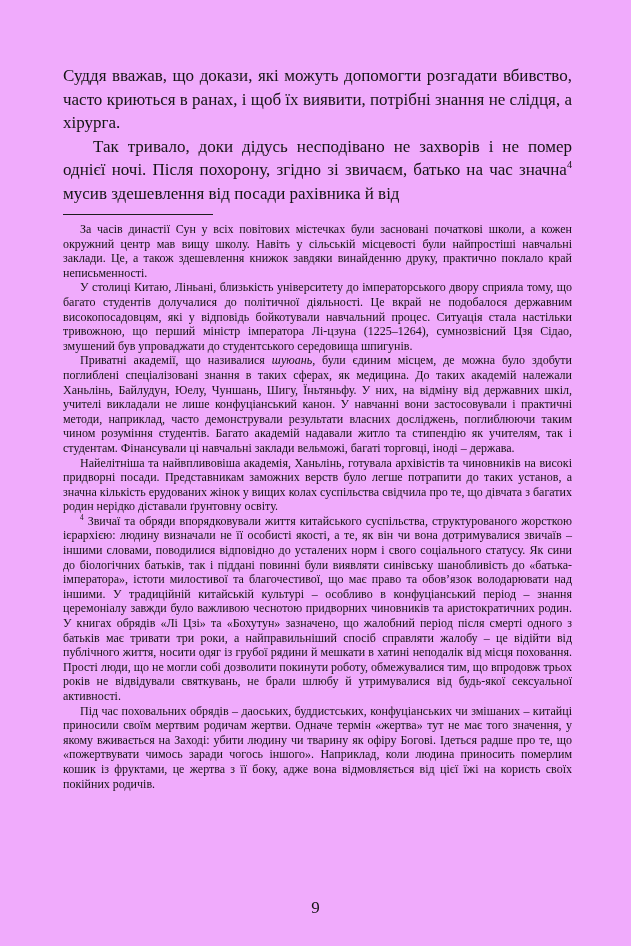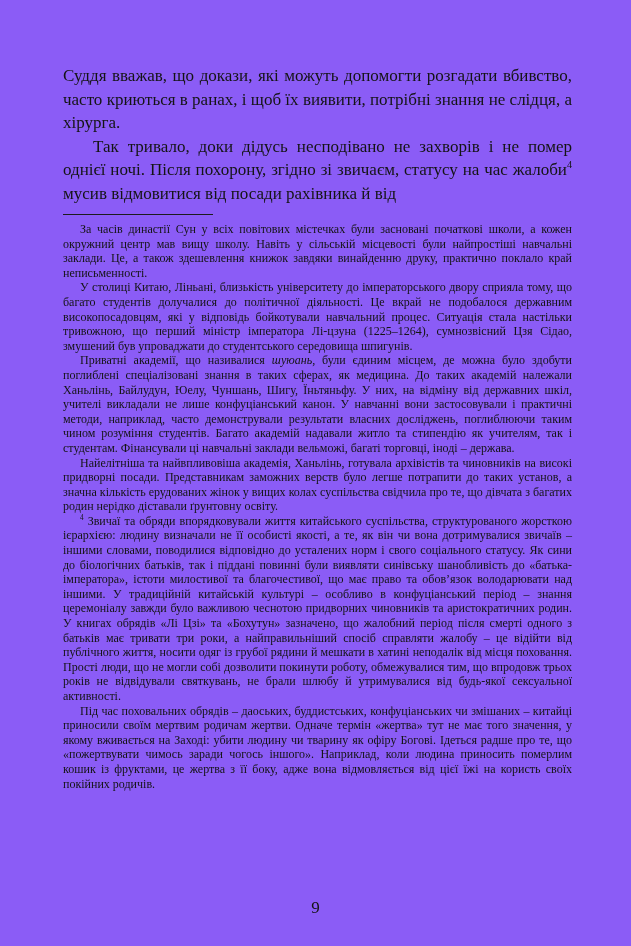--- a/index.html
+++ b/index.html
@@ -5,21 +5,21 @@
   html, body {
     margin: 0;
     padding: 0;
     background: #ffffff;
   }
   .page {
     position: relative;
     width: 631px;
     height: 946px;
     margin: 0 auto;
-    background: #8b5cf6;
+    background: #f0abfc;
     color: #141414;
     font-family: "Liberation Serif", "DejaVu Serif", serif;
     overflow: hidden;
     box-sizing: border-box;
     padding-left: 8px;
   }
   .content {
     position: absolute;
     top: 64px;
     left: 63px;
@@ -67,21 +67,21 @@
   }
   i { }
 </style>
 </head>
 <body>
 
 <div class="page">
   <div class="content">
     <div class="main-text">
         <p><span>Суддя вважав, що докази, які можуть допомогти розгадати вбивство, часто криються в ранах, і щоб їх виявити, потрібні знання не слідця, а хірурга.</span></p>
-        <p class="indent"><span>Так тривало, доки дідусь несподівано не захворів і не помер однієї ночі. Після похорону, згідно зі звичаєм, статусу на час жалоби</span><sup>4</sup><span> мусив відмовитися від посади рахівника й від</span></p>
+        <p class="indent"><span>Так тривало, доки дідусь несподівано не захворів і не помер однієї ночі. Після похорону, згідно зі звичаєм, батько на час значна</span><sup>4</sup><span> мусив здешевлення від посади рахівника й від</span></p>
       </div>
 
     <div class="footnote-separator"></div>
 
     <div class="footnotes">
         <p><span>За часів династії Сун у всіх повітових містечках були засновані початкові школи, а кожен окружний центр мав вищу школу. Навіть у сільській місцевості були найпростіші навчальні заклади. Це, а також здешевлення книжок завдяки винайденню друку, практично поклало край неписьменності.</span></p>
         <p><span>У столиці Китаю, Ліньані, близькість університету до імператорського двору сприяла тому, що багато студентів долучалися до політичної діяльності. Це вкрай не подобалося державним високопосадовцям, які у відповідь бойкотували навчальний процес. Ситуація стала настільки тривожною, що перший міністр імператора Лі-цзуна (1225–1264), сумнозвісний Цзя Сідао, змушений був упроваджати до студентського середовища шпигунів.</span></p>
         <p><span>Приватні академії, що називалися </span><i>шуюань</i><span>, були єдиним місцем, де можна було здобути поглиблені спеціалізовані знання в таких сферах, як медицина. До таких академій належали Ханьлінь, Байлудун, Юелу, Чуншань, Шигу, Їньтяньфу. У них, на відміну від державних шкіл, учителі викладали не лише конфуціанський канон. У навчанні вони застосовували і практичні методи, наприклад, часто демонстрували результати власних досліджень, поглиблюючи таким чином розуміння студентів. Багато академій надавали житло та стипендію як учителям, так і студентам. Фінансували ці навчальні заклади вельможі, багаті торговці, іноді – держава.</span></p>
         <p><span>Найелітніша та найвпливовіша академія, Ханьлінь, готувала архівістів та чиновників на високі придворні посади. Представникам заможних верств було легше потрапити до таких установ, а значна кількість ерудованих жінок у вищих колах суспільства свідчила про те, що дівчата з багатих родин нерідко діставали ґрунтовну освіту.</span></p>
         <p><sup>4</sup><span> Звичаї та обряди впорядковували життя китайського суспільства, структурованого жорсткою ієрархією: людину визначали не її особисті якості, а те, як він чи вона дотримувалися звичаїв – іншими словами, поводилися відповідно до усталених норм і свого соціального статусу. Як сини до біологічних батьків, так і піддані повинні були виявляти синівську шанобливість до «батька-імператора», істоти милостивої та благочестивої, що має право та обов’язок володарювати над іншими. У традиційній китайській культурі – особливо в конфуціанський період – знання церемоніалу завжди було важливою чеснотою придворних чиновників та аристократичних родин. У книгах обрядів «Лі Цзі» та «Бохутун» зазначено, що жалобний період після смерті одного з батьків має тривати три роки, а найправильніший спосіб справляти жалобу – це відійти від публічного життя, носити одяг із грубої рядини й мешкати в хатині неподалік від місця поховання. Прості люди, що не могли собі дозволити покинути роботу, обмежувалися тим, що впродовж трьох років не відвідували святкувань, не брали шлюбу й утримувалися від будь-якої сексуальної активності.</span></p>

